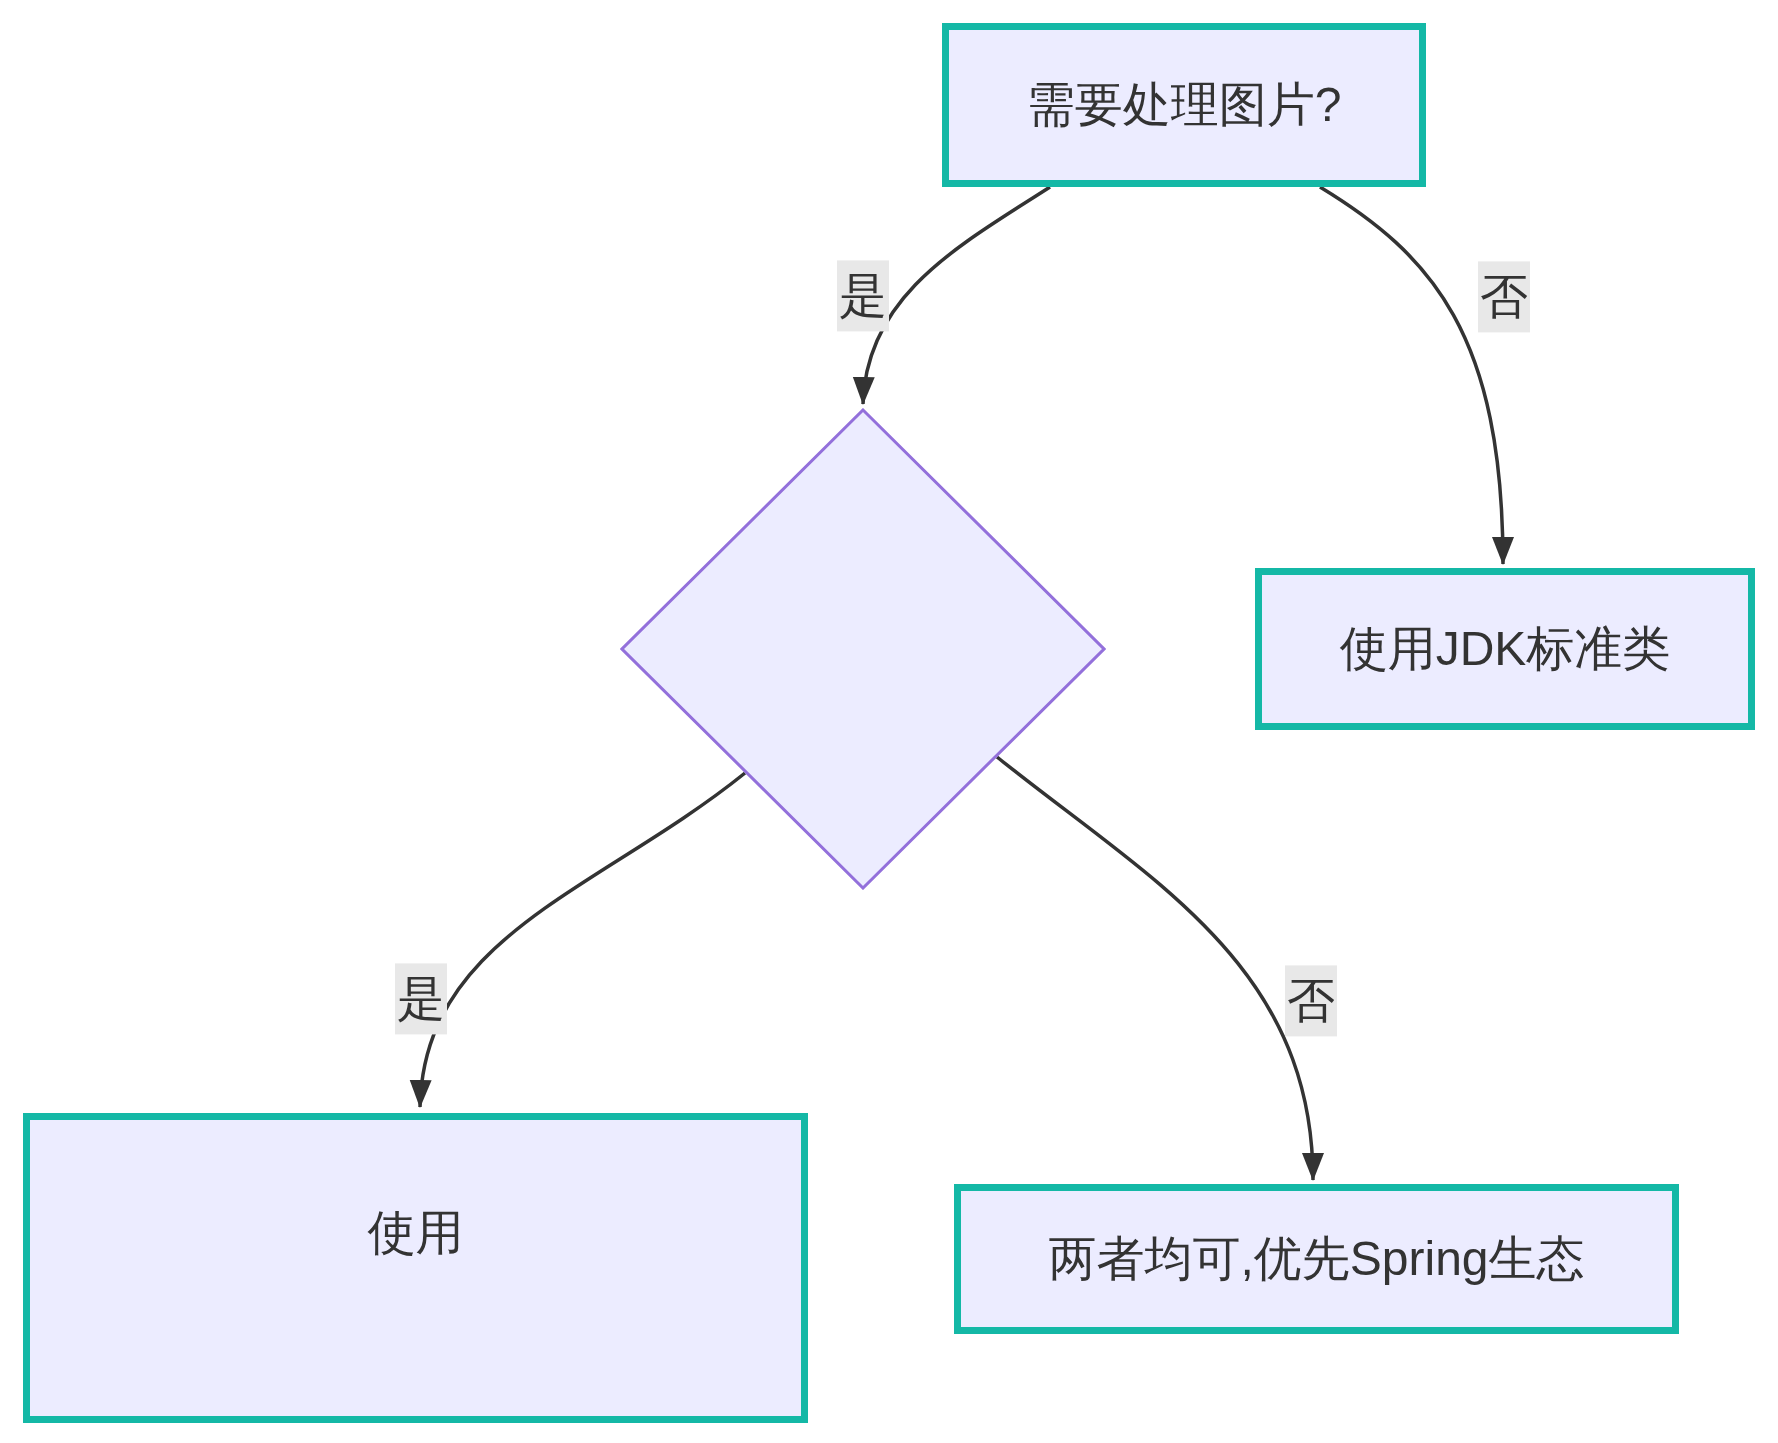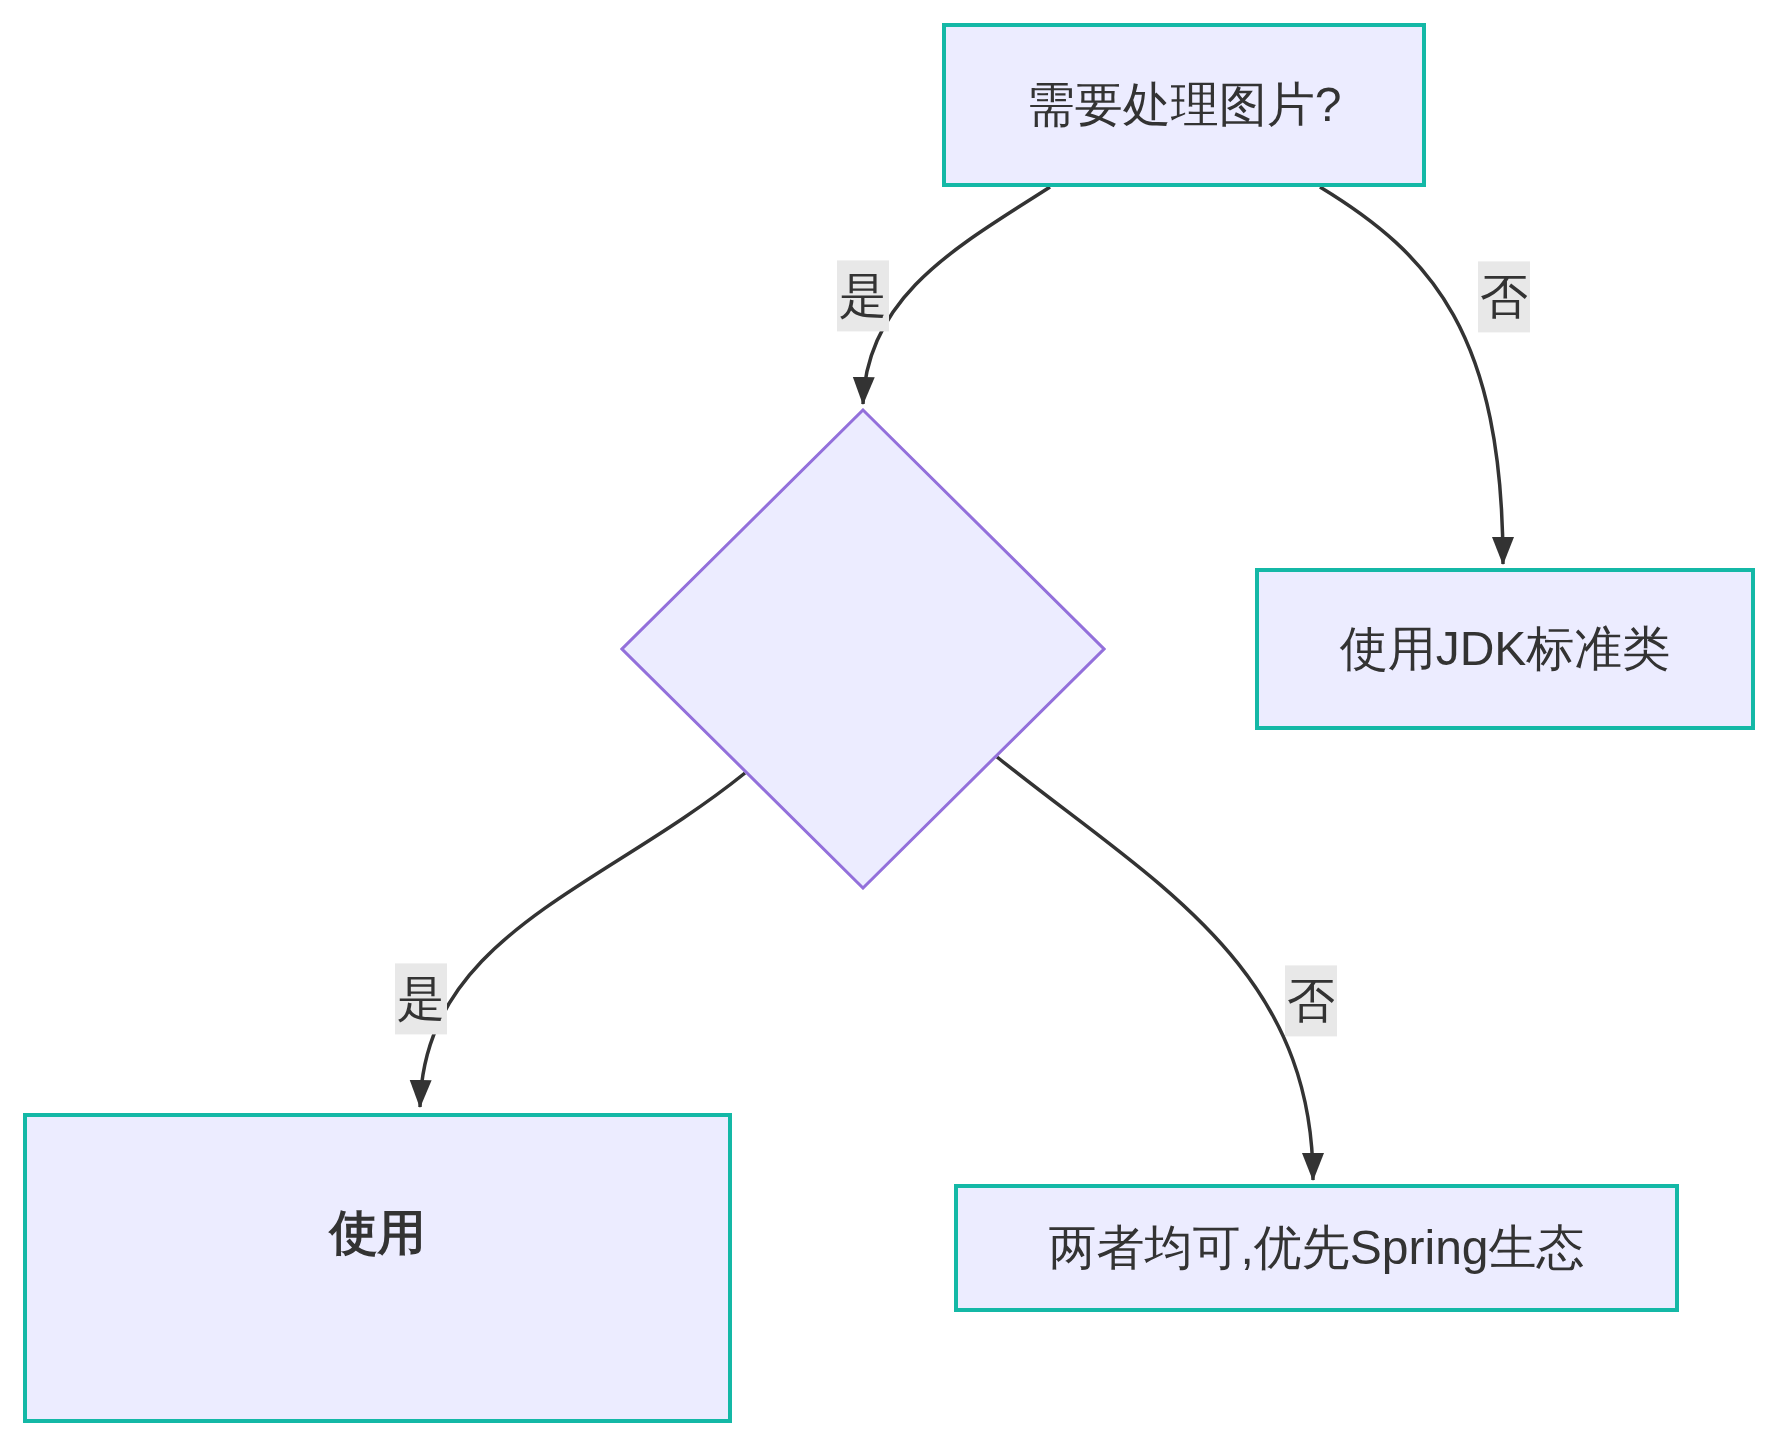--- a/index.html
+++ b/index.html
@@ -15,34 +15,34 @@
   .edges-layer {
     position: absolute;
     left: 0; top: 0;
     width: 1778px; height: 1443px;
     pointer-events: none;
   }
   .node {
     position: absolute;
     box-sizing: border-box;
     background: #ECECFF;
-    border: 4px solid #14b8a6;
+    border: 7px solid #14b8a6;
     display: flex;
     align-items: center;
     justify-content: center;
     text-align: center;
     font-size: 48px;
     line-height: 1.45;
     color: #333333;
   }
   #node-a { left: 942px;  top: 23px;   width: 484px; height: 164px; }
   #node-c { left: 1255px; top: 568px;  width: 500px; height: 162px; }
-  #node-d { left: 23px;   top: 1113px; width: 709px; height: 310px;
-            flex-direction: column; padding-bottom: 70px; font-weight: bold; }
-  #node-e { left: 954px;  top: 1184px; width: 725px; height: 128px; }
+  #node-d { left: 23px;   top: 1113px; width: 785px; height: 310px;
+            flex-direction: column; padding-bottom: 70px; }
+  #node-e { left: 954px;  top: 1184px; width: 725px; height: 150px; }
 
   .diamond-wrap {
     position: absolute;
     left: 620px; top: 408px;
     width: 486px; height: 482px;
   }
   .diamond-wrap svg { position: absolute; left: 0; top: 0; }
   .diamond-label {
     position: absolute;
     left: 50%; top: 50%;

